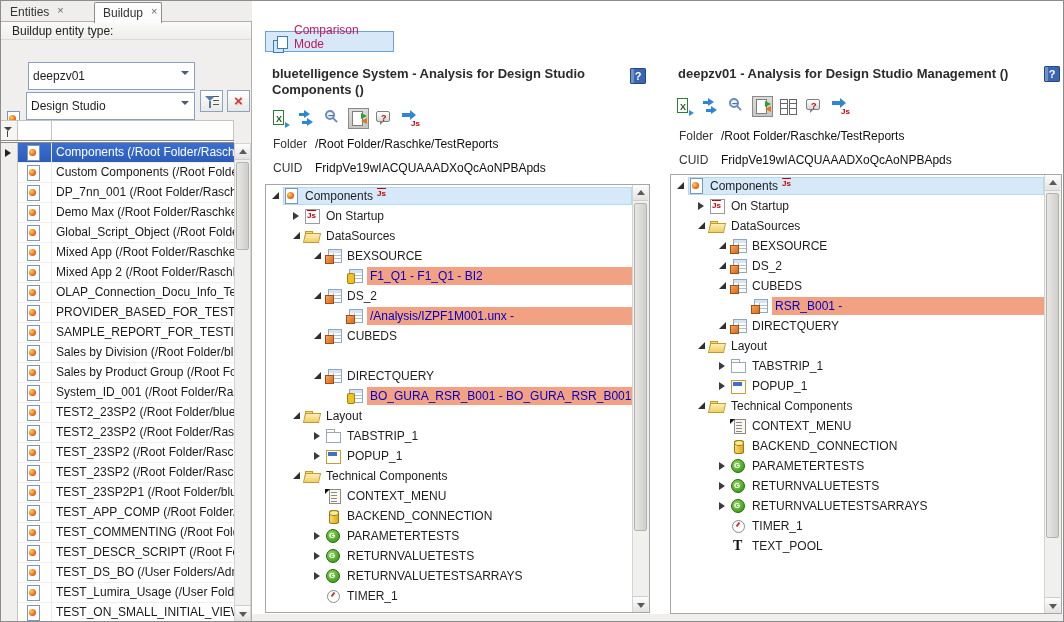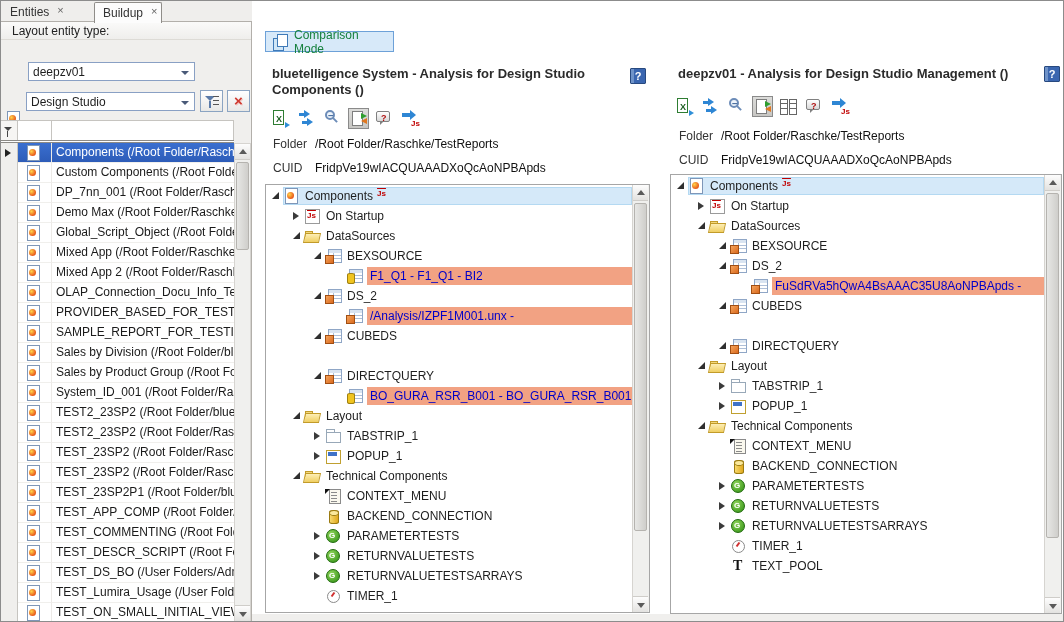--- a/index.html
+++ b/index.html
@@ -10,21 +10,21 @@
   
   .tabbar { position:absolute; left:0; top:0; width:252px; height:22px; background:#efeeec; border-bottom:1px solid #b2afaa; z-index:5; }
   .tab { position:absolute; top:2px; height:20px; padding:3px 6px 0 8px; display:flex; gap:8px; align-items:flex-start; color:#333; }
   .tab-entities { left:2px; width:90px; }
   .tab-buildup { left:94px; width:68px; background:#fcfcfc; border:1px solid #8f8d89; border-bottom:none; border-radius:2px 2px 0 0; height:21px; }
   .tclose { color:#666; font-size:11px; line-height:11px; }
 
   
   .sidebar { position:absolute; left:0; top:22px; width:252px; height:600px; background:#f0efed; border-right:1px solid #b2afaa; }
   .sb-header { height:18px; padding:2px 0 0 12px; background:linear-gradient(#fafaf9,#efeeec); border-bottom:1px solid #dddbd6; color:#222; }
-  .dd { height:19px; background:#fff; border:1px solid #89a0c4; display:flex; align-items:center; padding:0 4px; position:relative; }
+  .dd { height:28px; background:#fff; border:1px solid #89a0c4; display:flex; align-items:center; padding:0 4px; position:relative; }
   .dda { position:absolute; right:5px; top:8px; width:0; height:0; border-left:4px solid transparent; border-right:4px solid transparent; border-top:4px solid #4a5a78; }
   .dd1 { position:absolute; left:28px; top:40px; width:167px; }
   .dd2 { position:absolute; left:26px; top:70px; width:169px; }
   .sb-entity-icon { position:absolute; left:5px; top:71px; }
   .btn-sq { position:absolute; top:68px; width:23px; height:22px; background:linear-gradient(#ffffff,#e8e8e6); border:1px solid #8ba4c2; }
   .btn-filter { left:200px; }
   .btn-clear { left:227px; text-align:center; }
   .btn-clear b { color:#cf3a30; font-size:15px; line-height:19px; text-shadow:1px 1px 0 #f2c9c5; }
   .funnel { position:absolute; left:4px; top:5px; width:0; height:0; border-left:5px solid transparent; border-right:5px solid transparent; border-top:5px solid #5a7aa8; }
   .funnel::after { content:''; position:absolute; left:-1px; top:-1px; width:2px; height:7px; background:#5a7aa8; top:0; }
@@ -56,21 +56,21 @@
   .sbtn.dn { bottom:0; top:auto; border-top:1px solid #cfcdc9; border-bottom:none; }
   .sbtn.dn::after { top:6px; border-top:5px solid #5a5a5a; }
   .sthumb { position:absolute; left:1px; width:13px; background:linear-gradient(90deg,#e7e7e5,#cfcecb); border:1px solid #b5b3af; border-radius:2px; }
   .sb-scroll { left:234px; top:121px; height:479px; }
   .sb-scroll .sthumb { top:18px; height:88px; }
 
   
   .main { position:absolute; left:252px; top:0; width:812px; height:622px; background:#fff; }
   .bottom-strip { position:absolute; left:0; top:614px; width:812px; height:8px; background:#f0efed; }
 
-  .cmp-btn { position:absolute; left:13px; top:31px; width:129px; height:21px; background:#d7e9f9; border:1px solid #6da1d8; display:flex; align-items:center; gap:6px; padding:0 6px; color:#15803d; }
+  .cmp-btn { position:absolute; left:13px; top:31px; width:129px; height:21px; background:#d7e9f9; border:1px solid #6da1d8; display:flex; align-items:flex-end; gap:6px; padding:0 6px; color:#be185d; }
   .cmp-icon { position:relative; width:16px; height:15px; flex:none; }
   .cmp-icon::before { content:''; position:absolute; left:1px; top:4px; width:9px; height:11px; background:#cfe6f7; border:1px solid #3f7ab8; }
   .cmp-icon::after { content:''; position:absolute; left:5px; top:0; width:9px; height:11px; background:#fff; border:1px solid #3f7ab8; }
 
   .panel { position:absolute; top:60px; }
   .p-left { left:13px; width:385px; }
   .p-right { left:418px; width:392px; }
   .ptitle { font-weight:bold; font-size:13px; color:#2b2b2b; line-height:16px; }
   .p-left .ptitle { position:absolute; left:7px; top:6px; width:345px; }
   .p-right .ptitle { position:absolute; left:8px; top:6px; width:350px; white-space:nowrap; }
@@ -170,21 +170,21 @@
     <span class="tclose">×</span>
   </div>
   <div class="tab tab-buildup">
     <span>Buildup</span>
     <span class="tclose">×</span>
   </div>
 </div>
 
 <div class="sidebar">
   <div class="sb-header">
-    <span>Layout entity type:</span>
+    <span>Buildup entity type:</span>
   </div>
   <div class="dd dd1">
     <span>deepzv01</span>
     <i class="dda"></i>
   </div>
   <span class="ti ti-report sb-entity-icon"></span>
   <div class="dd dd2">
     <span>Design Studio</span>
     <i class="dda"></i>
   </div>
@@ -685,38 +685,34 @@
           </div>
           <div class="trow">
             <span class="tind" style="width: 46px;"></span>
             <span class="tgl exp"></span>
             <span class="tct">
               <span class="ti ti-datasource"></span>
               <span class="tlb">DS_2</span>
             </span>
           </div>
           <div class="trow">
+            <span class="tind" style="width: 46px;"></span>
+            <span class="tgl exp"></span>
+            <span class="tct">
+              <span class="ti ti-datasource"></span>
+              <span class="tlb">CUBEDS</span>
+            </span>
+          </div>
+          <div class="trow">
             <span class="tind" style="width: 67px;"></span>
             <span class="tgl"></span>
             <span class="tct">
               <span class="ti ti-datasource"></span>
-              <span class="tlb match">FuSdRVa5hQwA4BsAAAC35U8AoNPBApds -</span>
-            </span>
-          </div>
-          <div class="trow">
-            <span class="tind" style="width: 46px;"></span>
-            <span class="tgl exp"></span>
-            <span class="tct">
-              <span class="ti ti-datasource"></span>
-              <span class="tlb">CUBEDS</span>
-            </span>
-          </div>
-          <div class="trow">
-            <span class="tind" style="width: 67px;"></span>
-            <span class="tgl"></span>
+              <span class="tlb match">RSR_B001 -</span>
+            </span>
           </div>
           <div class="trow">
             <span class="tind" style="width: 46px;"></span>
             <span class="tgl exp"></span>
             <span class="tct">
               <span class="ti ti-datasource"></span>
               <span class="tlb">DIRECTQUERY</span>
             </span>
           </div>
           <div class="trow">

